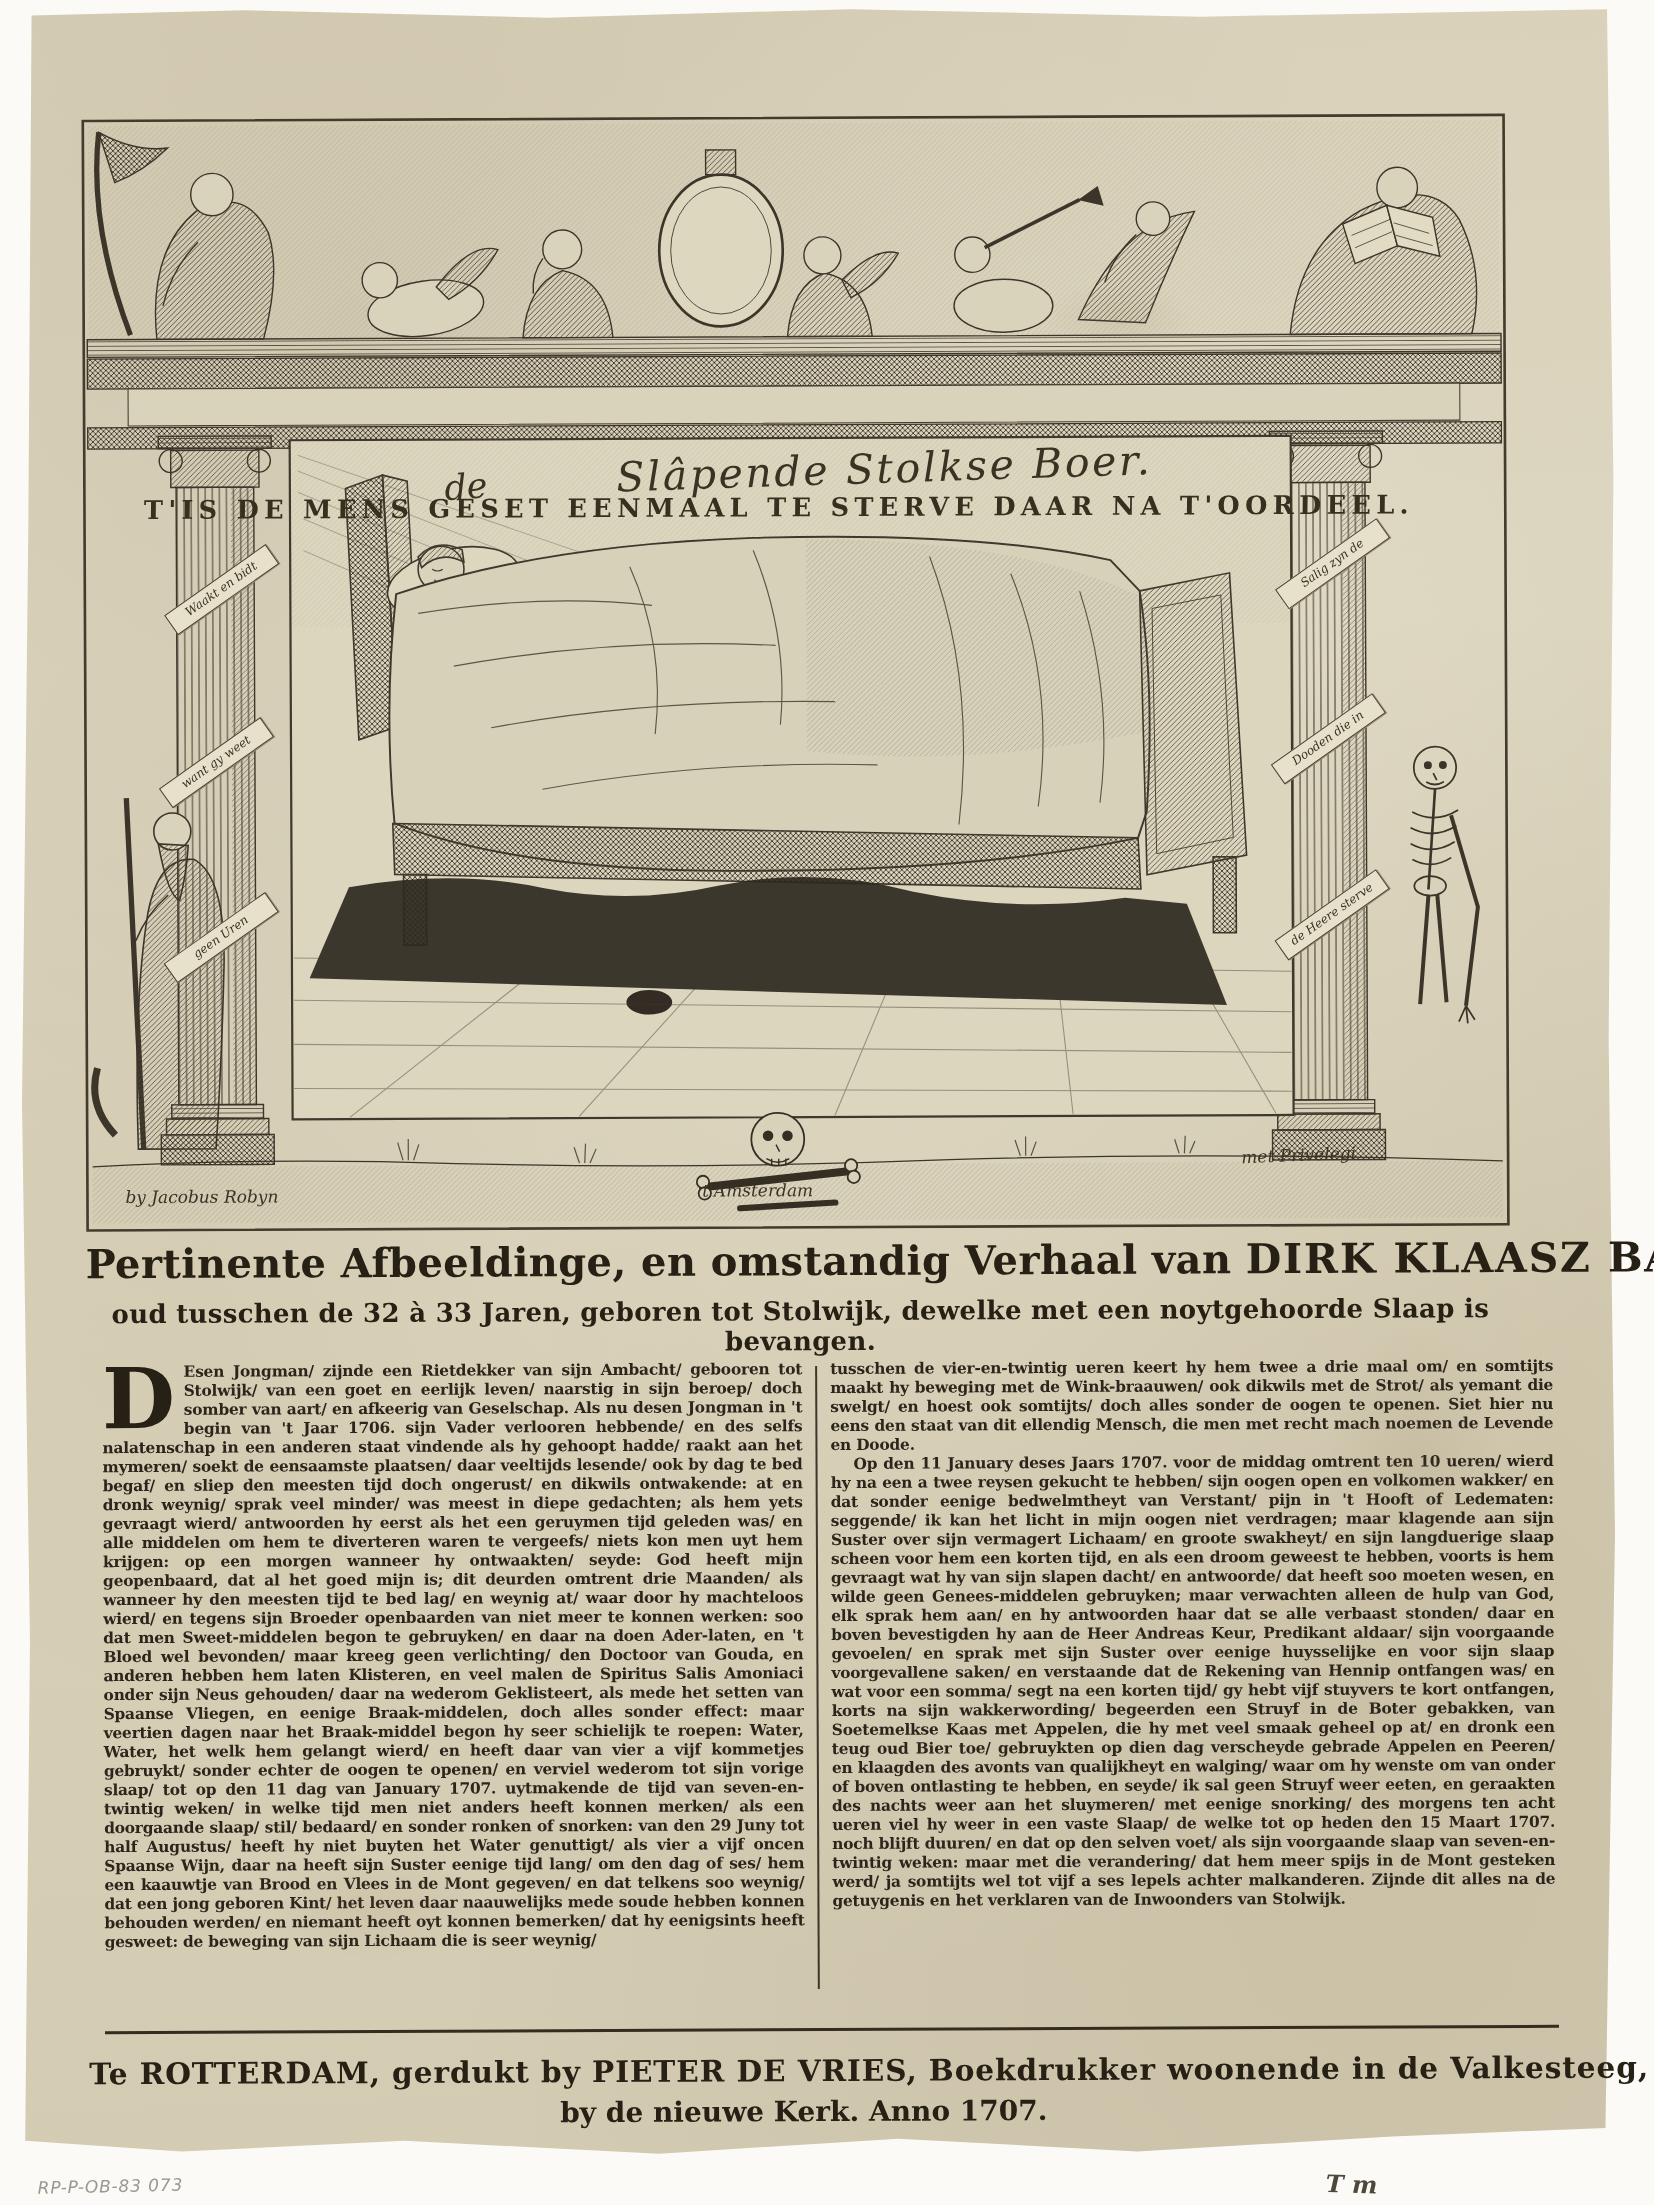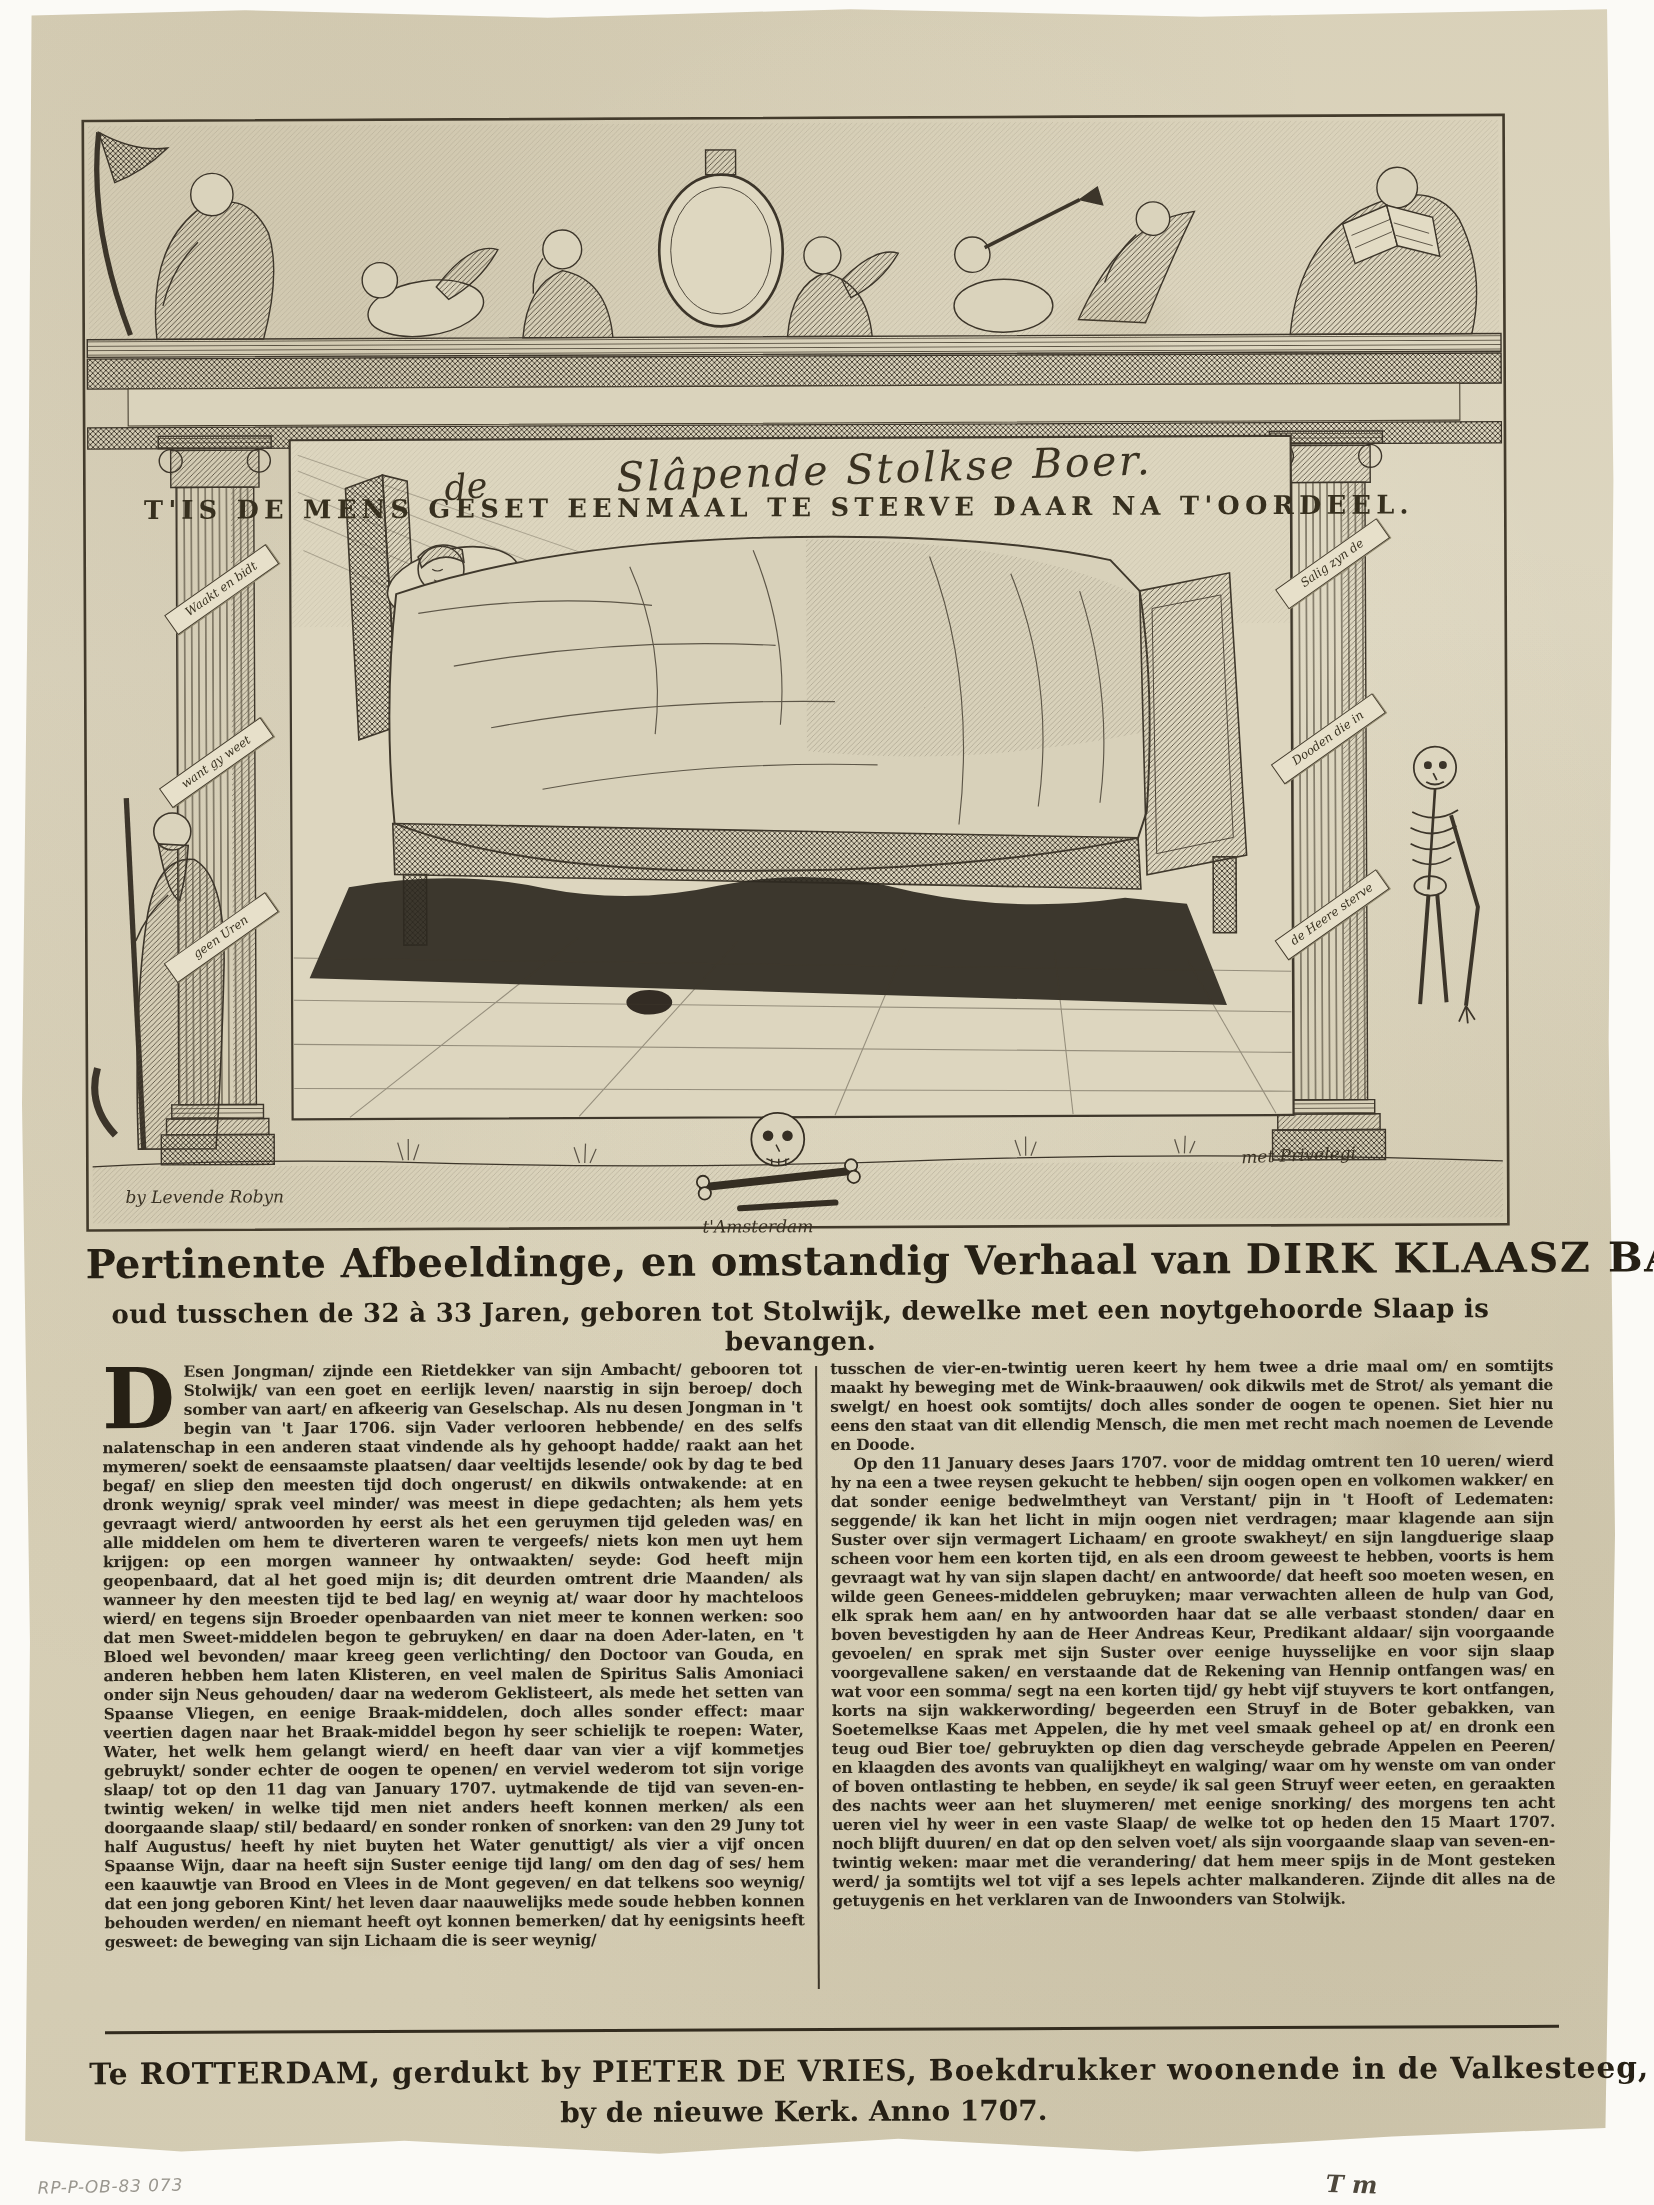--- a/index.html
+++ b/index.html
@@ -278,22 +278,22 @@
   <div class="abs hand hand-prefix">de</div>
   <div class="abs hand hand-main">Slâpende Stolkse Boer.</div>
 
   <div class="abs ribbon" style="left:161px; top:575px;">Waakt en bidt</div>
   <div class="abs ribbon" style="left:155px; top:748px;">want gy weet</div>
   <div class="abs ribbon" style="left:159px; top:923px;">geen Uren</div>
   <div class="abs ribbon" style="left:1272px; top:554px;">Salig zyn de</div>
   <div class="abs ribbon" style="left:1267px; top:729px;">Dooden die in</div>
   <div class="abs ribbon" style="left:1270px; top:905px;">de Heere sterve</div>
 
-  <div class="abs sig" style="left:124px; top:1184px;">by Levende Robyn</div>
-  <div class="abs sig" style="left:701px; top:1216px;">t'Amsterdam</div>
+  <div class="abs sig" style="left:124px; top:1184px;">by Jacobus Robyn</div>
+  <div class="abs sig" style="left:701px; top:1180px;">t'Amsterdam</div>
   <div class="abs sig" style="left:1240px; top:1147px; transform:rotate(-2deg);">met Privelegi</div>
 
   <div class="abs title-block">
     <div class="title-l1"><span>Pertinente Afbeeldinge, en omstandig Verhaal van </span><span class="title-name">DIRK KLAASZ BAKKER,</span></div>
     <div class="title-l2">oud tusschen de 32 à 33 Jaren,  geboren tot Stolwijk,  dewelke met een noytgehoorde Slaap is bevangen.</div>
   </div>
 
   <div class="abs bodytext col-left">
     <p><span class="dropcap">D</span><span>Esen Jongman/ zijnde een Rietdekker van sijn Ambacht/ gebooren tot Stolwijk/ van een goet en eerlijk leven/ naarstig in sijn beroep/ doch somber van aart/ en afkeerig van Geselschap.  Als nu desen Jongman in 't begin van 't Jaar 1706. sijn Vader verlooren hebbende/ en des selfs nalatenschap in een anderen staat vindende als hy gehoopt hadde/ raakt aan het mymeren/ soekt de eensaamste plaatsen/ daar veeltijds lesende/ ook by dag te bed begaf/ en sliep den meesten tijd doch ongerust/ en dikwils ontwakende: at en dronk weynig/ sprak veel minder/ was meest in diepe gedachten; als hem yets gevraagt wierd/ antwoorden hy eerst als het een geruymen tijd geleden was/ en alle middelen om hem te diverteren waren te vergeefs/ niets kon men uyt hem krijgen: op een morgen wanneer hy ontwaakten/ seyde: God heeft mijn geopenbaard, dat al het goed mijn is; dit deurden omtrent drie Maanden/ als wanneer hy den meesten tijd te bed lag/ en weynig at/ waar door hy machteloos wierd/ en tegens sijn Broeder openbaarden van niet meer te konnen werken: soo dat men Sweet-middelen begon te gebruyken/ en daar na doen Ader-laten, en 't Bloed wel bevonden/ maar kreeg geen verlichting/ den Doctoor van Gouda, en anderen hebben hem laten Klisteren, en veel malen de Spiritus Salis Amoniaci onder sijn Neus gehouden/ daar na wederom Geklisteert, als mede het setten van Spaanse Vliegen, en eenige Braak-middelen, doch alles sonder effect: maar veertien dagen naar het Braak-middel begon hy seer schielijk te roepen: Water, Water, het welk hem gelangt wierd/ en heeft daar van vier a vijf kommetjes gebruykt/ sonder echter de oogen te openen/ en verviel wederom tot sijn vorige slaap/ tot op den 11 dag van January 1707. uytmakende de tijd van seven-en-twintig weken/ in welke tijd men niet anders heeft konnen merken/ als een doorgaande slaap/ stil/ bedaard/ en sonder ronken of snorken: van den 29 Juny tot half Augustus/ heeft hy niet buyten het Water genuttigt/ als vier a vijf oncen Spaanse Wijn, daar na heeft sijn Suster eenige tijd lang/ om den dag of ses/ hem een kaauwtje van Brood en Vlees in de Mont gegeven/ en dat telkens soo weynig/ dat een jong geboren Kint/ het leven daar naauwelijks mede soude hebben konnen behouden werden/ en niemant heeft oyt konnen bemerken/ dat hy eenigsints heeft gesweet: de beweging van sijn Lichaam die is seer weynig/</span></p>
   </div>

